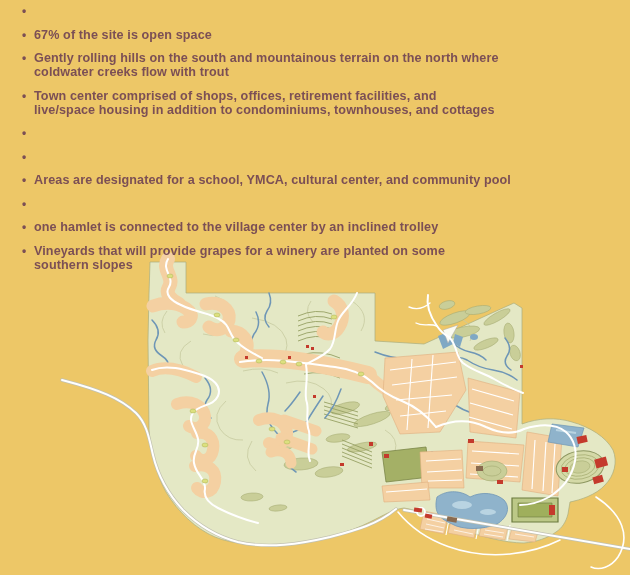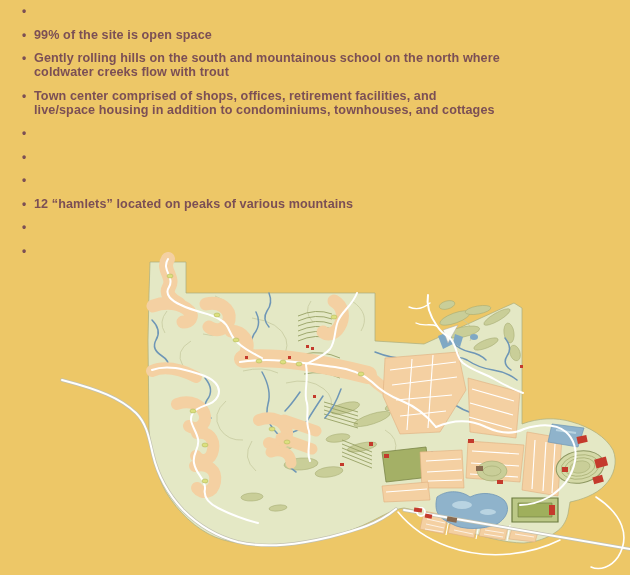--- a/index.html
+++ b/index.html
@@ -27,50 +27,53 @@
 <body>
 
 <div class="slide">
 
   <ul class="bullets">
     <li>
         <span class="dot">•</span>
       </li>
     <li>
         <span class="dot">•</span>
-        <span class="btext">99% of the site is open space</span>
-      </li>
-    <li>
-        <span class="dot">•</span>
-        <span class="btext">Gently rolling hills on the south and mountainous school on the north where
+        <span class="btext">67% of the site is open space</span>
+      </li>
+    <li>
+        <span class="dot">•</span>
+        <span class="btext">Gently rolling hills on the south and mountainous terrain on the north where
 coldwater creeks flow with trout</span>
       </li>
     <li>
         <span class="dot">•</span>
         <span class="btext">Town center comprised of shops, offices, retirement facilities, and
 live/space housing in addition to condominiums, townhouses, and cottages</span>
       </li>
     <li>
         <span class="dot">•</span>
       </li>
     <li>
         <span class="dot">•</span>
       </li>
     <li>
         <span class="dot">•</span>
-      </li>
-    <li>
-        <span class="dot">•</span>
-        <span class="btext">12 “hamlets” located on peaks of various mountains</span>
-      </li>
-    <li>
-        <span class="dot">•</span>
-      </li>
-    <li>
-        <span class="dot">•</span>
+        <span class="btext">Areas are designated for a school, YMCA, cultural center, and community pool</span>
+      </li>
+    <li>
+        <span class="dot">•</span>
+      </li>
+    <li>
+        <span class="dot">•</span>
+        <span class="btext">one hamlet is connected to the village center by an inclined trolley</span>
+      </li>
+    <li>
+        <span class="dot">•</span>
+        <span class="btext">Vineyards that will provide grapes for a winery are planted on some
+southern slopes</span>
       </li>
   </ul>
 
   <svg class="map" viewBox="0 252 630 323" xmlns="http://www.w3.org/2000/svg">
 
     <g>
       <path fill="#E4E8C5" stroke="#A9AE7E" stroke-width="0.7" d="M150,262 L186,262 L186,293 L375,293 L375,341 L424,344 L505,307 L514,303 L522,308 L522,424
                C538,418 556,417 572,422 C590,427 606,437 613,450 C618,462 614,476 605,485
                C596,495 580,500 570,502 L568,514 C566,522 562,528 556,532
                C548,538 536,542 524,543 C505,543 478,536 456,527 C438,519 418,510 404,508

